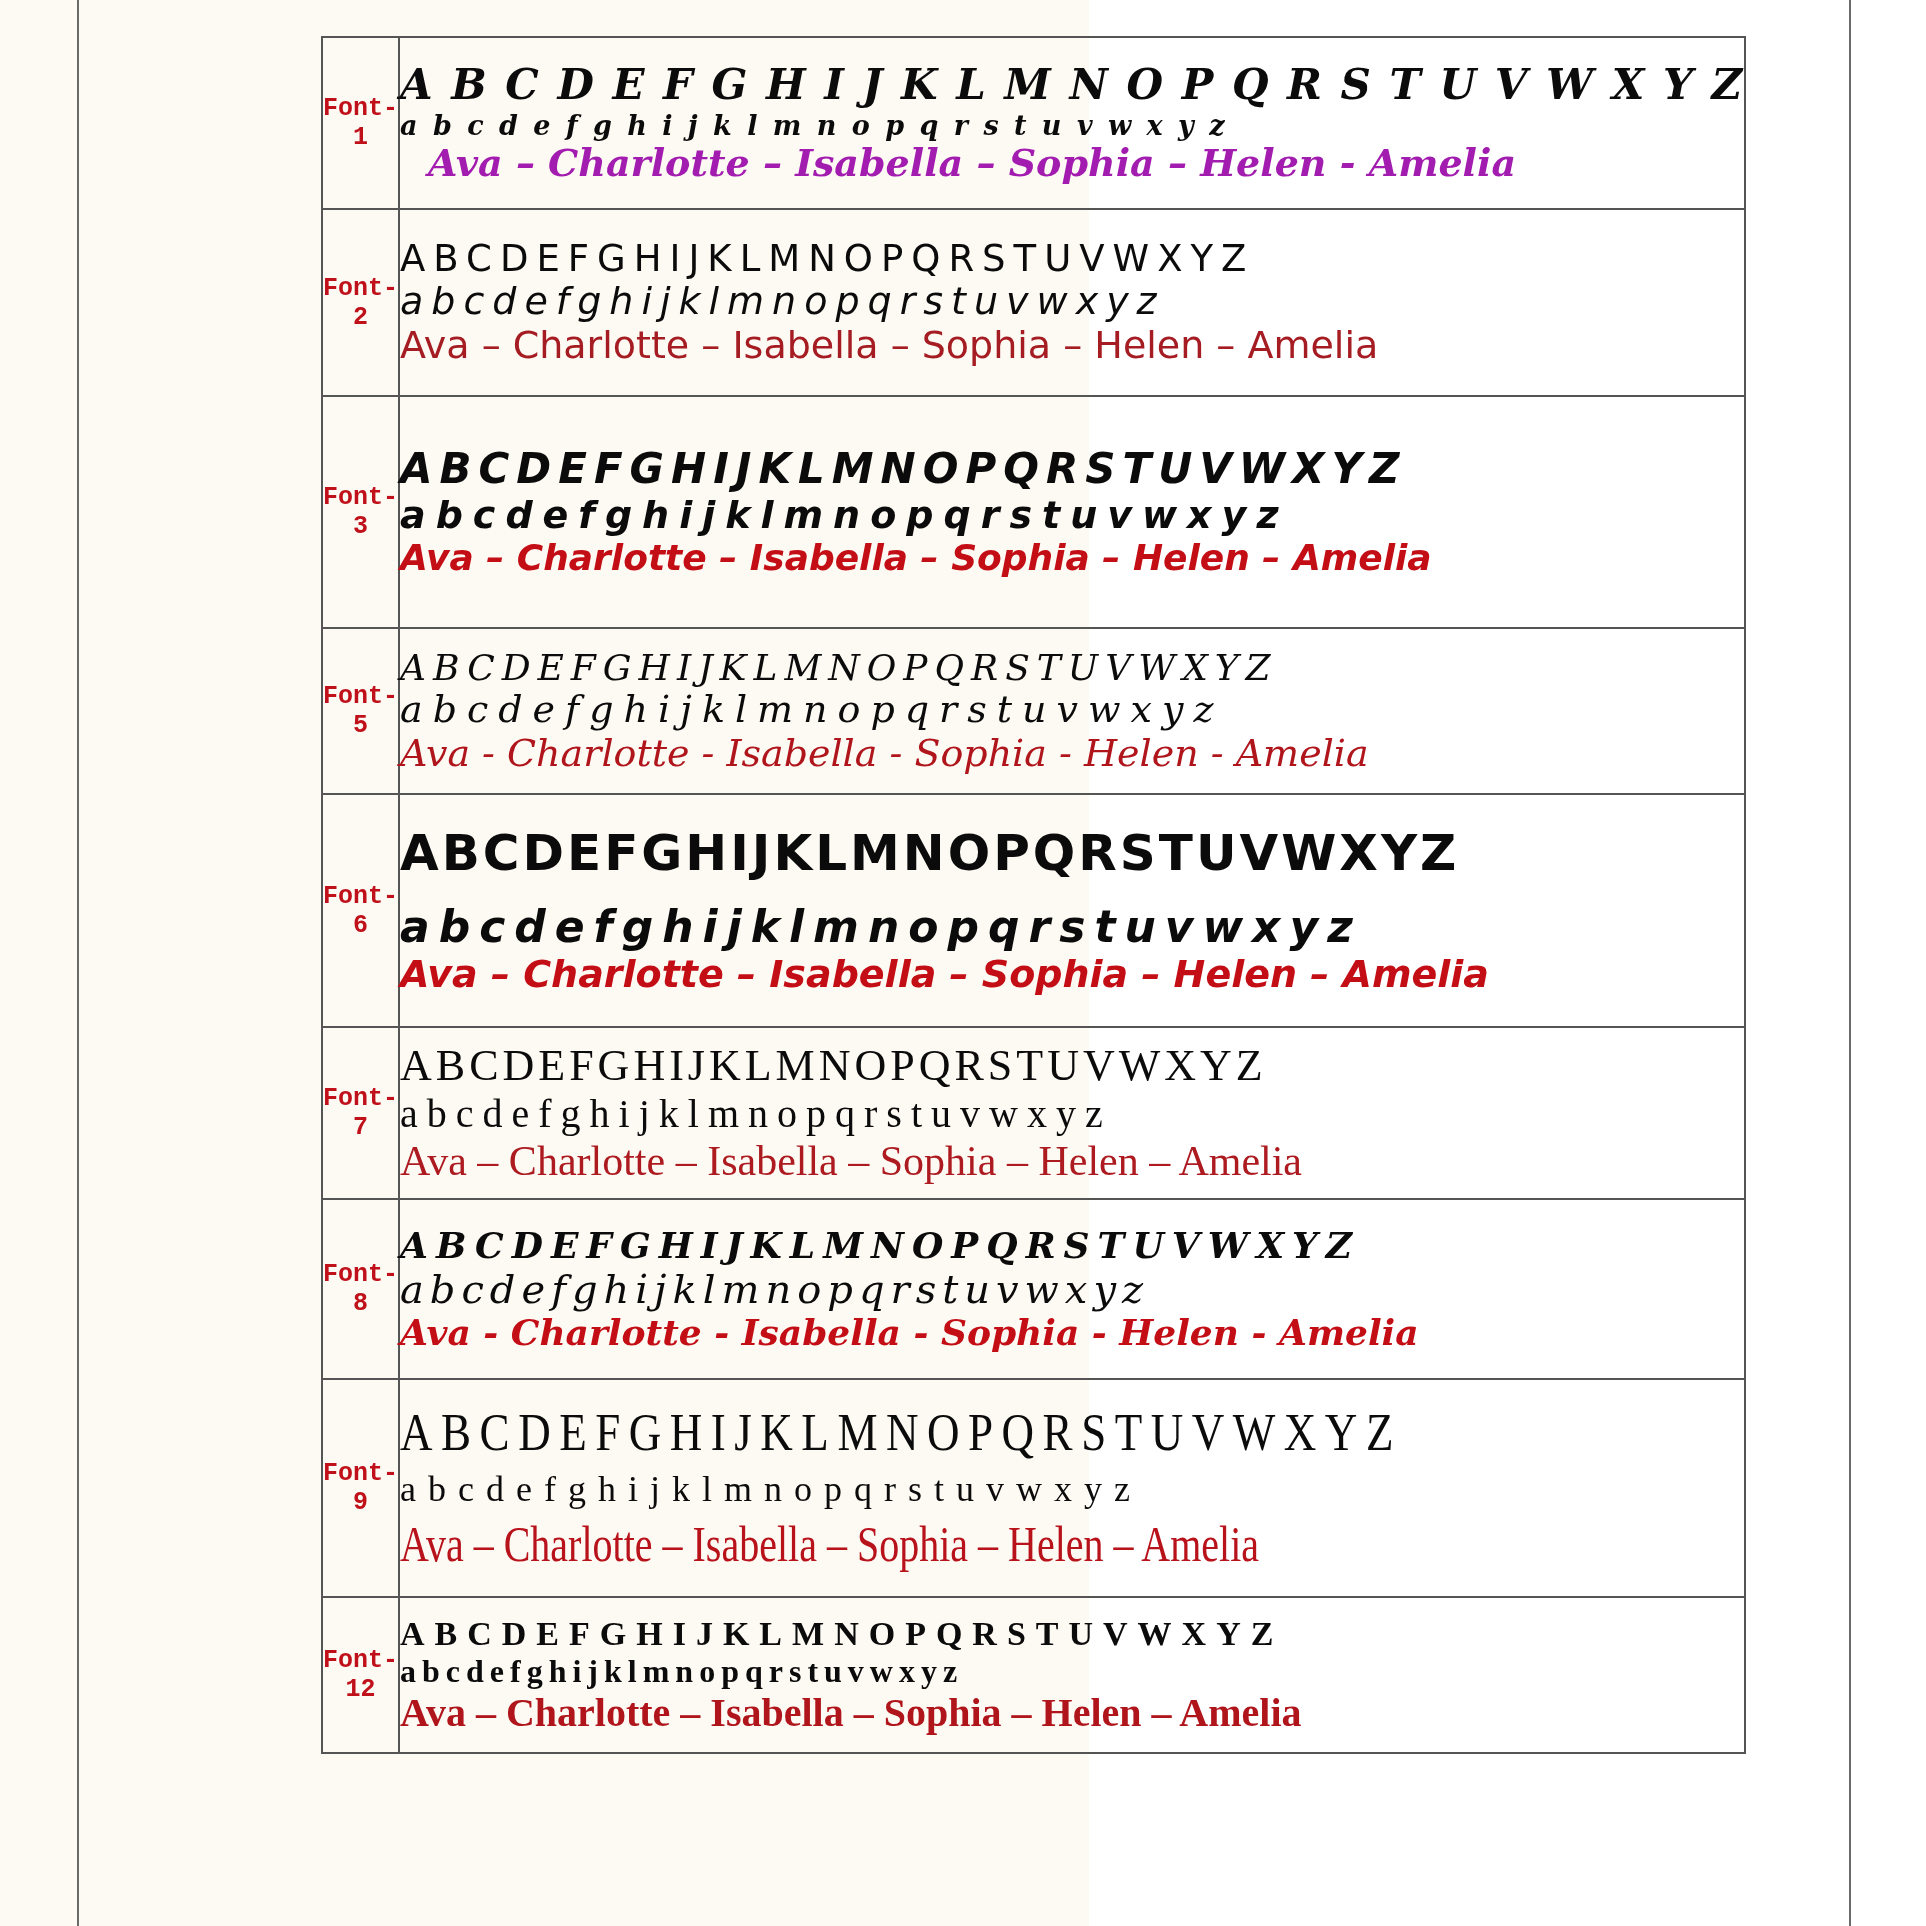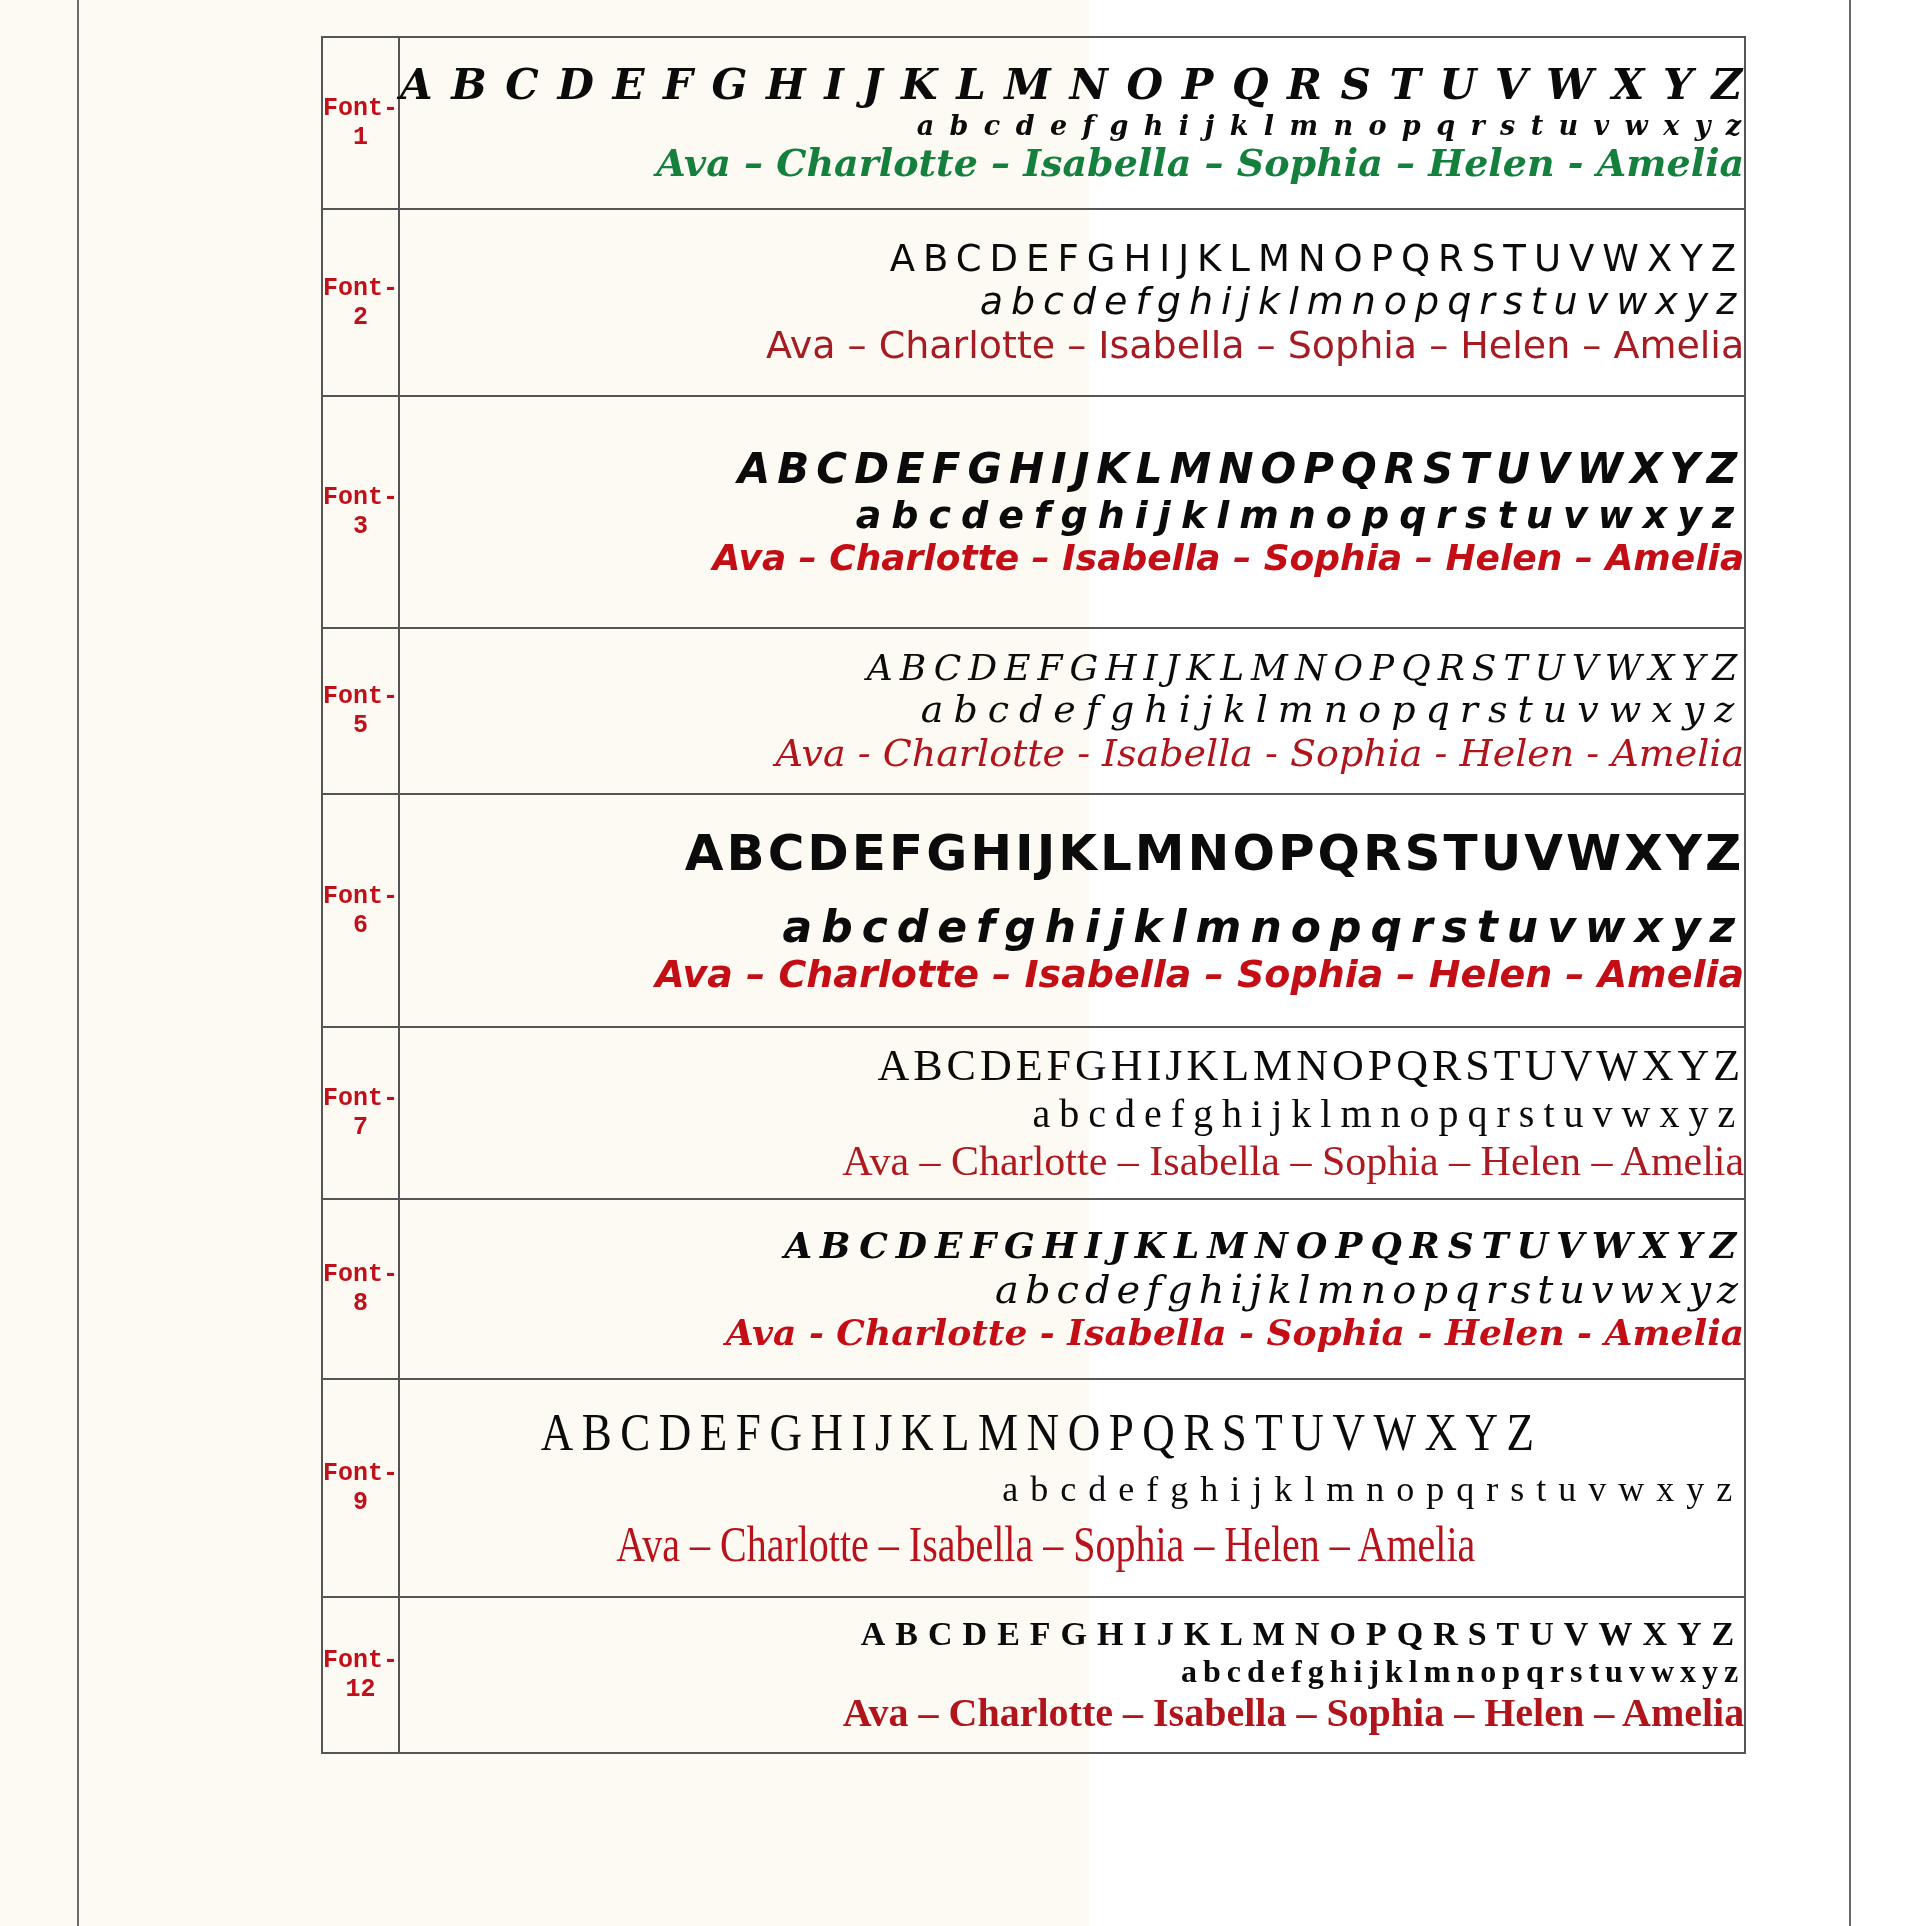--- a/index.html
+++ b/index.html
@@ -14,30 +14,30 @@
   table.font-table {
     position:absolute; left:321px; top:36px; width:1287px;
     border-collapse:collapse;
   }
   table.font-table td { border:2px solid #555; padding:0; }
   td.label-cell {
     width:135px; text-align:center; vertical-align:middle;
     color:#c0101a; font-weight:bold; font-size:25px;
     font-family:Liberation Mono, monospace;
   }
-  td.sample-cell { padding:4px 0 4px 18px; vertical-align:middle;text-align:right; }
+  td.sample-cell { padding:4px 0 4px 18px; vertical-align:middle; }
   .line { white-space:nowrap; display:block; line-height:1.15; }
   .upper { color:#0b0b0b; }
   .lower { color:#0b0b0b; }
   .names { color:#b8121b; }
 
   
   .f1 .upper { font-family:"DejaVu Serif", serif; font-style:italic; font-weight:bold; font-size:42px; letter-spacing:2px; }
   .f1 .lower { font-family:"DejaVu Serif", serif; font-style:italic; font-weight:bold; font-size:27px; letter-spacing:3px; }
-  .f1 .names { font-family:"DejaVu Serif", serif; font-style:italic; font-weight:bold; font-size:38px; color:#15803d; }
+  .f1 .names { font-family:"DejaVu Serif", serif; font-style:italic; font-weight:bold; font-size:38px; color:#a21caf;padding-left:28px; }
 
   .f2 .upper { font-family:"DejaVu Sans", sans-serif; font-size:37px; letter-spacing:8px; font-weight:normal; }
   .f2 .lower { font-family:"DejaVu Sans", sans-serif; font-style:italic; font-size:38px; letter-spacing:8px; }
   .f2 .names { font-family:"DejaVu Sans", sans-serif; font-size:38px; color:#a51c22; }
 
   .f3 .upper { font-family:"DejaVu Sans", sans-serif; font-style:italic; font-weight:bold; font-size:42px; letter-spacing:7px; }
   .f3 .lower { font-family:"DejaVu Sans", sans-serif; font-style:italic; font-weight:bold; font-size:38px; letter-spacing:10px; }
   .f3 .names { font-family:"DejaVu Sans", sans-serif; font-style:italic; font-weight:bold; font-size:36px; color:#c40e16; }
 
   .f4 .upper { font-family:"Liberation Serif", serif; font-style:italic; font-size:42px; letter-spacing:6px; }

